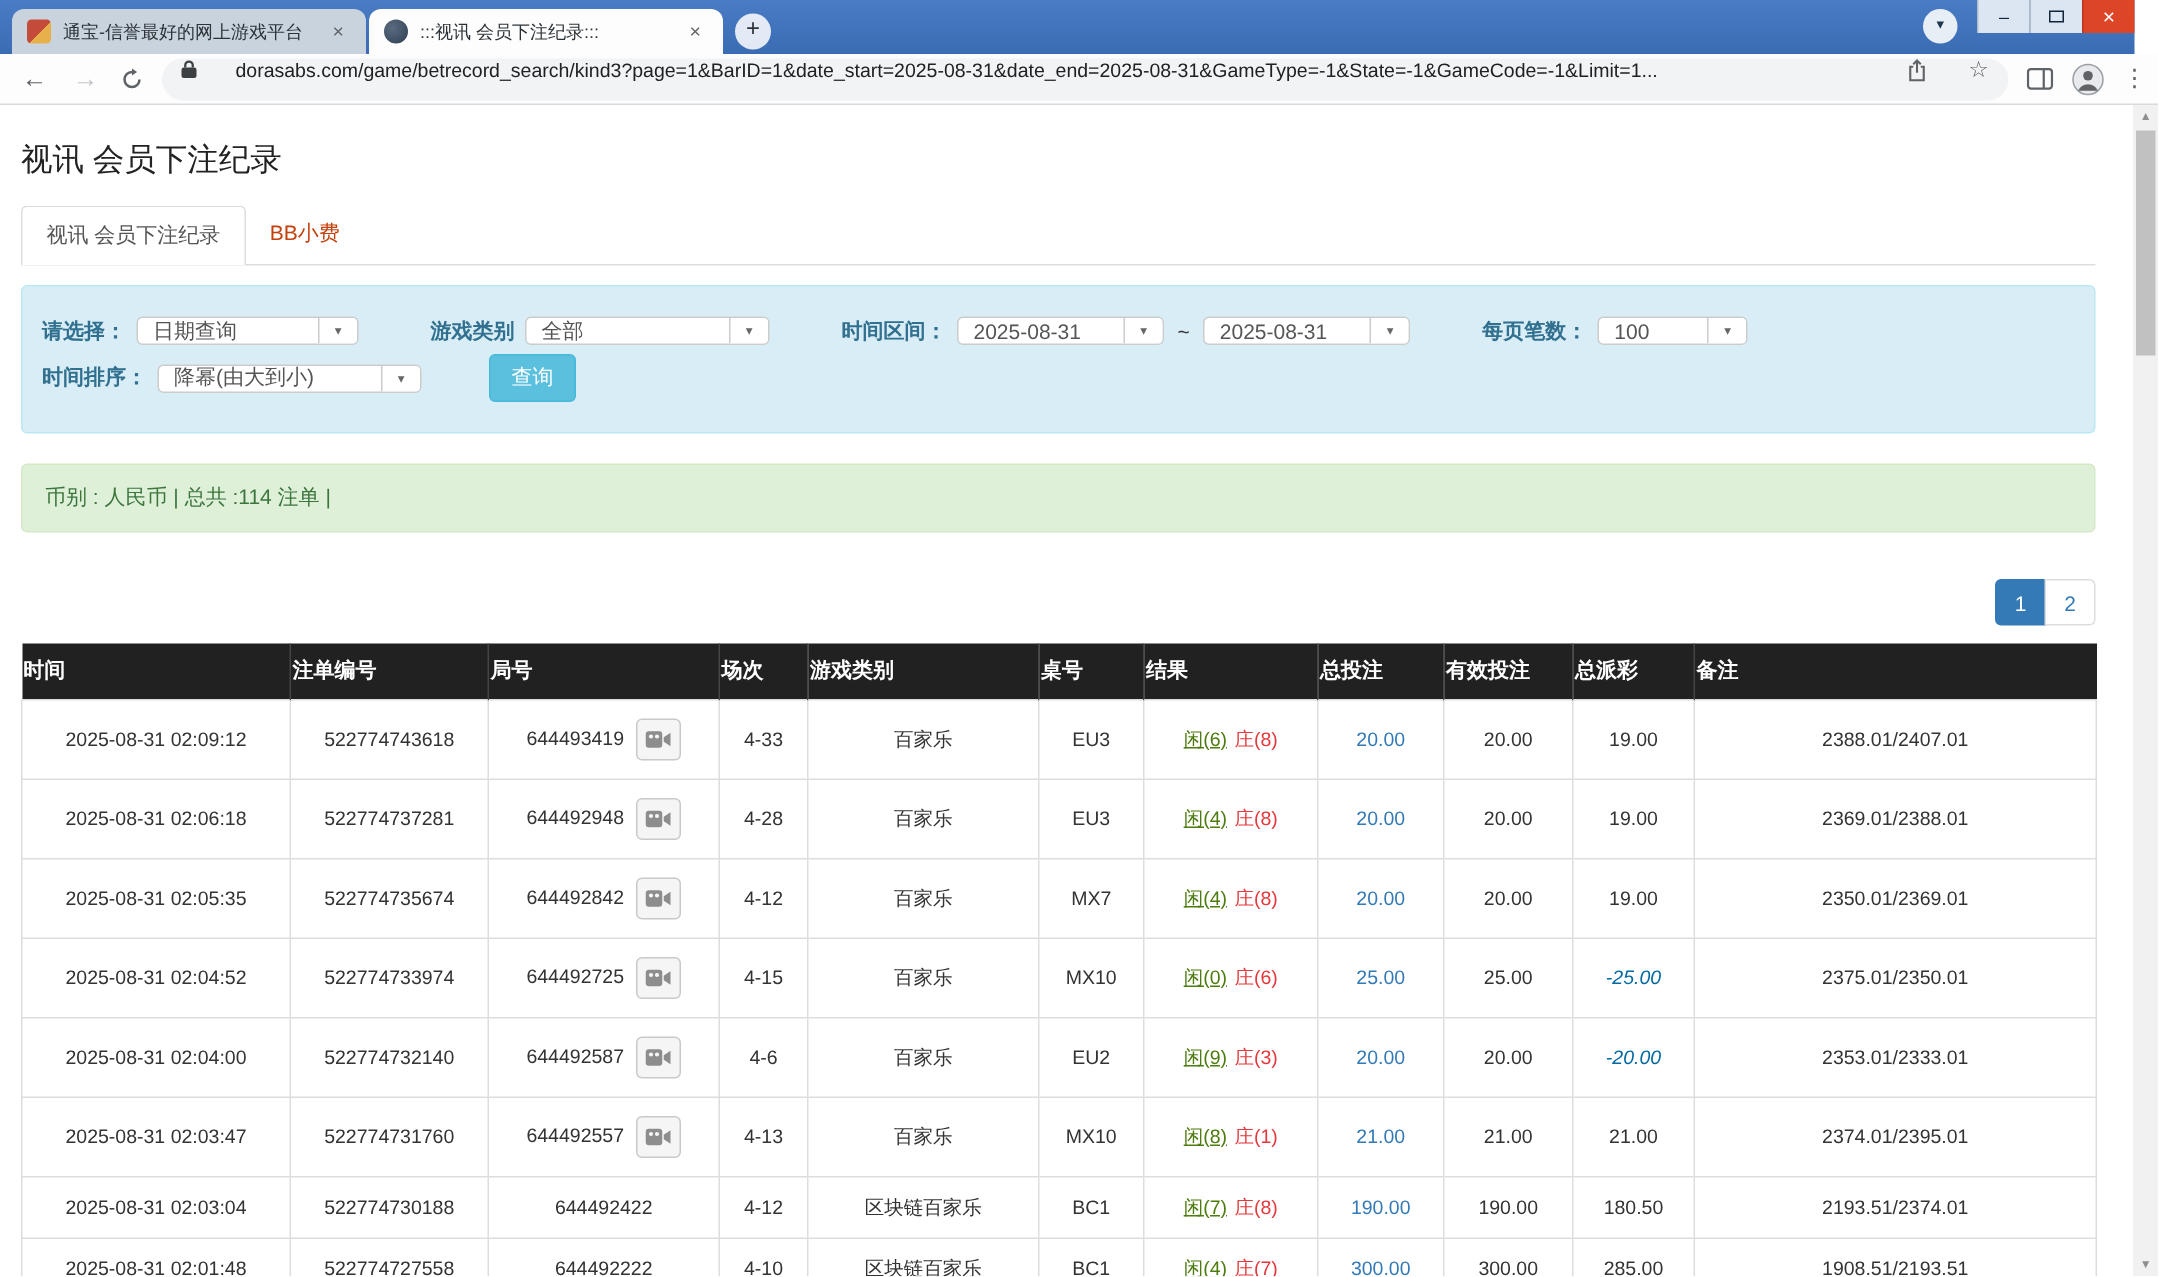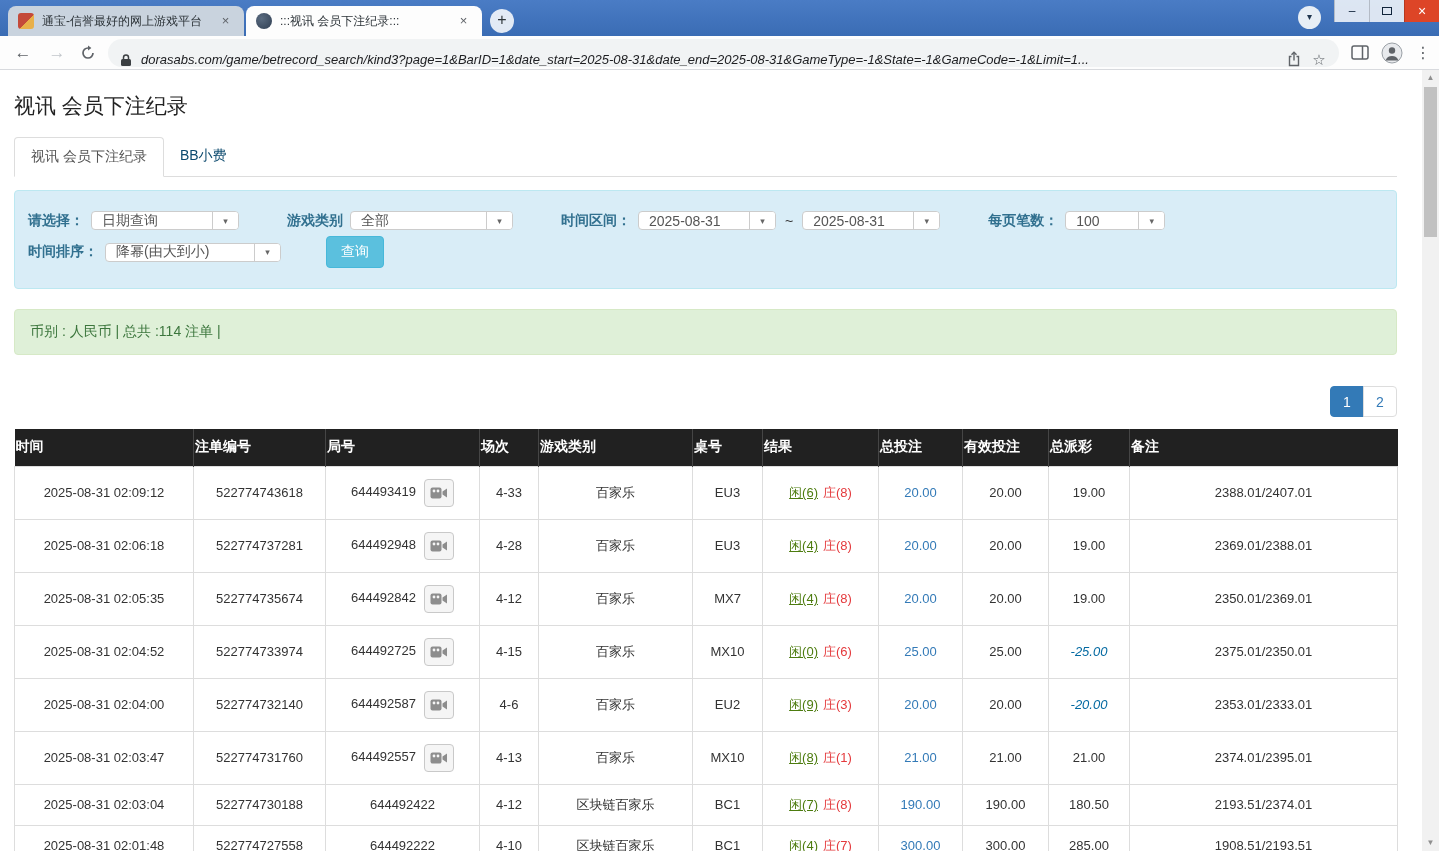--- a/index.html
+++ b/index.html
@@ -1,21 +1,21 @@
 <!DOCTYPE html>
 <html><head>
 <meta charset="utf-8">
 <style>
   * { box-sizing: border-box; }
   html, body { margin: 0; padding: 0; }
   body { font-family: "Liberation Sans", "DejaVu Sans", sans-serif; overflow: hidden; }
   .viewport { position: relative; width: 1439px; height: 851px; overflow: hidden; background: #fff; }
 
   
-  .titlebar { position: absolute; top: 0; left: 0; right: 0; height: 36px;
+  .titlebar { position: absolute; top: 0; left: 0; right: 16px; height: 36px;
     background: linear-gradient(180deg, #4a7cc5 0%, #3a6cb4 100%); padding-left: 43px; }
   .tabstrip { position: absolute; left: 8px; bottom: 0; display: flex; align-items: flex-end; }
   .btab { display: flex; align-items: center; gap: 8px; width: 236px; height: 30px; padding: 0 10px;
     border-radius: 8px 8px 0 0; font-size: 12px; color: #2c3338; }
   .btab.inactive { background: #c9d3de; margin-right: 2px; }
   .btab.active { background: #fdfdfd; }
   .btab .btab-title { flex: 1; white-space: nowrap; overflow: hidden; text-overflow: ellipsis; }
   .favicon1 { width: 16px; height: 16px; border-radius: 3px; flex: 0 0 auto;
     background: linear-gradient(135deg, #c44a3a 55%, #e8b04a 55%); }
   .favicon2 { width: 16px; height: 16px; border-radius: 50%; flex: 0 0 auto;
@@ -31,38 +31,38 @@
     font-size: 12px; color: #10243a; background: rgba(233,239,246,0.92); border-left: 1px solid rgba(0,0,0,0.18); }
   .win-btn.close { background: #dd4527; color: #fff; font-size: 14px; }
   .maxglyph { width: 10px; height: 8px; border: 1.5px solid #10243a; display: block; }
 
   
   .navbar { position: absolute; top: 36px; left: 0; right: 0; height: 34px; background: #fdfdfd;
     border-bottom: 1px solid #d8dade; display: flex; align-items: center; padding: 0 12px; gap: 12px; }
   .nav-glyph { font-size: 17px; color: #5f6368; width: 22px; text-align: center; line-height: 1; }
   .nav-glyph.disabled { color: #c2c6cb; }
   .urlbar { flex: 1; height: 28px; background: #f1f3f4; border-radius: 14px; display: flex;
-    align-items: flex-end; padding: 0 12px; gap: 9px; min-width: 0; font-style: italic; }
+    align-items: flex-start; padding: 0 12px; gap: 25px; min-width: 0; }
   .url-text { flex: 1; font-size: 13px; color: #202124; white-space: nowrap; overflow: hidden; }
   .ic { display: inline-flex; align-items: center; justify-content: center; }
 
   
   .scrollbar { position: absolute; top: 70px; right: 0; width: 17px; bottom: 0; background: #f1f1f1; }
   .sb-arrow { position: absolute; left: 0; width: 17px; height: 16px; color: #8f8f8f; font-size: 8px;
     text-align: center; line-height: 16px; }
   .sb-up { top: 0; } .sb-down { bottom: 0; }
   .sb-thumb { position: absolute; left: 2px; width: 13px; top: 17px; height: 150px; background: #c1c1c1; }
 
   
   .page { position: absolute; top: 70px; left: 0; width: 1422px; bottom: 0; overflow: hidden;
     padding: 0 25px 0 14px; background: #fff; }
   .page-title { margin: 22px 0 0; font-size: 21px; font-weight: 500; color: #222; }
 
   .nav-tabs { display: flex; margin-top: 17px; border-bottom: 1px solid #ddd; }
-  .nav-tab { padding: 10px 16px; font-size: 14px; color: #0c4a6e; margin-bottom: -1px; cursor: pointer; }
+  .nav-tab { padding: 10px 16px; font-size: 14px; color: #c2410c; margin-bottom: -1px; cursor: pointer; }
   .nav-tab.active { color: #555; border: 1px solid #ddd; border-bottom: 1px solid #fff;
     border-radius: 4px 4px 0 0; background: #fff; }
 
   .filter-panel { margin-top: 13px; background: #d9edf7; border: 1px solid #bce8f1; border-radius: 4px;
     padding: 20px 13px; }
   .filter-row { display: flex; align-items: center; }
   .filter-row + .filter-row { margin-top: 6px; }
   .f-label { font-size: 14px; font-weight: bold; color: #31708f; margin-right: 7px; white-space: nowrap; }
   .gap { margin-left: 48px; }
   .sel { display: flex; height: 19px; background: #fff; border: 1px solid #ccc; border-radius: 4px;

